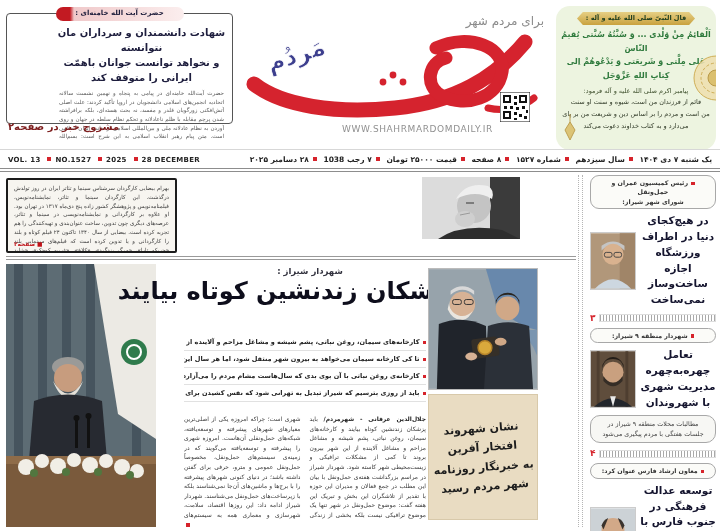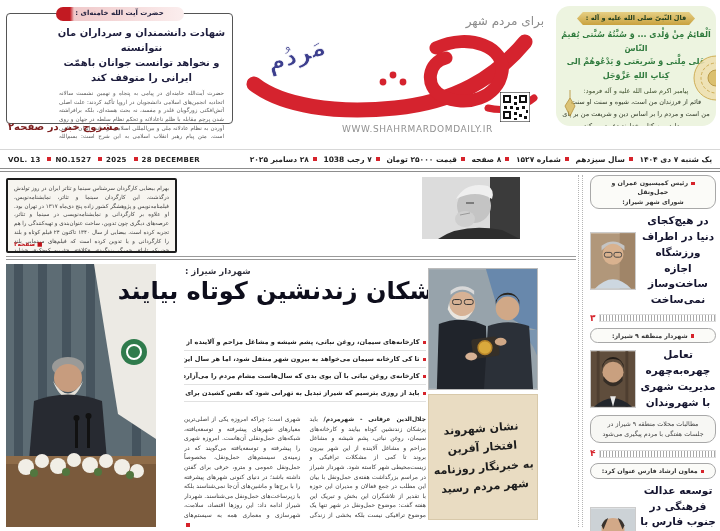--- a/index.html
+++ b/index.html
@@ -1,21 +1,21 @@
 <!DOCTYPE html>
 <html lang="fa"><head>
 <meta charset="utf-8">
 <style>
   * { margin:0; padding:0; box-sizing:border-box; }
   html,body { background:#fff; }
   body { font-family:"DejaVu Sans", sans-serif; }
   .page { position:relative; width:720px; height:531px; background:#fff; overflow:hidden; }
 
   
-  .quote-box { position:absolute; left:556px; top:6px; width:160px; height:120px;
+  .quote-box { position:absolute; left:556px; top:6px; width:160px; height:144px;
     background:#edf4e0; border-radius:14px; direction:rtl; text-align:center; overflow:hidden; }
   .q-ribbon { width:118px; height:13px; margin:6px auto 3px; line-height:13px;
     background:linear-gradient(#e6cf84,#c9a23f); clip-path:polygon(5% 0,95% 0,100% 50%,95% 100%,5% 100%,0 50%);
     color:#1e3d1e; font-size:6.5px; font-weight:bold; }
   .q-arabic { color:#2f7a3d; font-size:8px; font-weight:bold; line-height:1.7; white-space:pre-line; }
   .q-fa-intro { color:#41522f; font-size:6.5px; font-weight:normal; margin-top:5px; }
   .q-fa { color:#333d2a; font-size:6.5px; line-height:1.8; white-space:pre-line; margin-top:2px; }
   .q-ornament { position:absolute; right:-12px; top:44px; opacity:.85; }
   .q-tassel { position:absolute; left:8px; bottom:6px; opacity:.8; }
 
@@ -80,21 +80,21 @@
     border-radius:2px; direction:rtl; text-align:center; color:#fff; }
   .bn-kicker { font-size:10px; font-weight:bold; margin-top:5px; white-space:nowrap; }
   .bn-headline { font-size:27px; font-weight:bold; color:#e8242c; margin-top:1px; white-space:nowrap;
     text-shadow:-1px -1px 0 #fff,1px -1px 0 #fff,-1px 1px 0 #fff,1px 1px 0 #fff,0 0 2px #fff; }
   .beyzai { position:absolute; left:422px; top:177px; }
 
   .rule2b { position:absolute; left:6px; top:256px; width:570px; height:4px;
     border-top:1px solid #9a9a9a; border-bottom:1px solid #9a9a9a; }
 
   
-  .m-kicker { position:absolute; left:185px; top:266px; width:250px; text-align:left;
+  .m-kicker { position:absolute; left:185px; top:266px; width:250px; text-align:center;
     font-size:8.5px; font-weight:bold; color:#33333f; direction:rtl; }
   .m-headline { position:absolute; left:181px; top:277px; width:276px; text-align:center;
     font-size:24px; font-weight:bold; color:#0e0e1c; direction:rtl; white-space:nowrap; }
   .bullets { position:absolute; left:184px; top:334px; width:242px; direction:rtl; list-style:none; }
   .bullets li { font-size:6.5px; font-weight:bold; color:#222; white-space:nowrap; overflow:hidden;
     padding:4px 0 4px; border-bottom:1px solid #e1e1e1; }
   .bullets li::before { content:""; display:inline-block; width:3.5px; height:3.5px;
     background:#d6232b; margin-left:3px; }
   .m-body { position:absolute; left:184px; top:414px; width:242px; height:112px; direction:rtl;
     column-count:2; column-gap:9px; font-size:6px; color:#3a3a3a; text-align:justify; line-height:1.6; overflow:hidden; }

